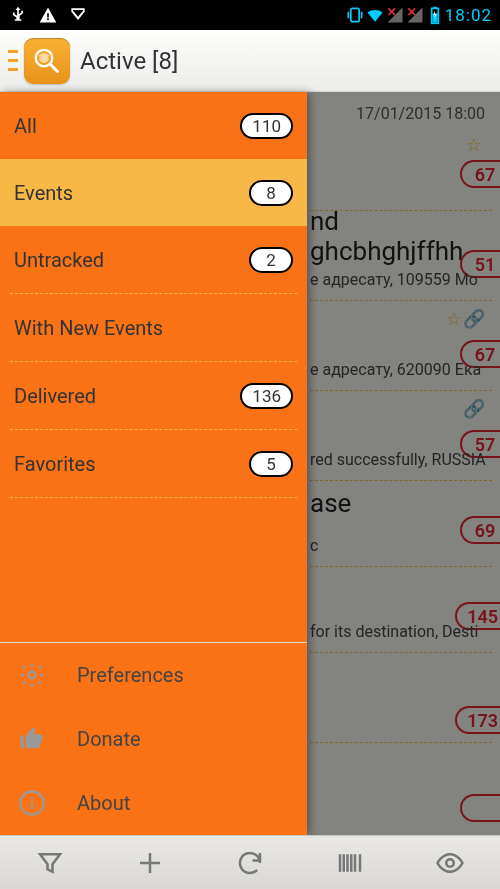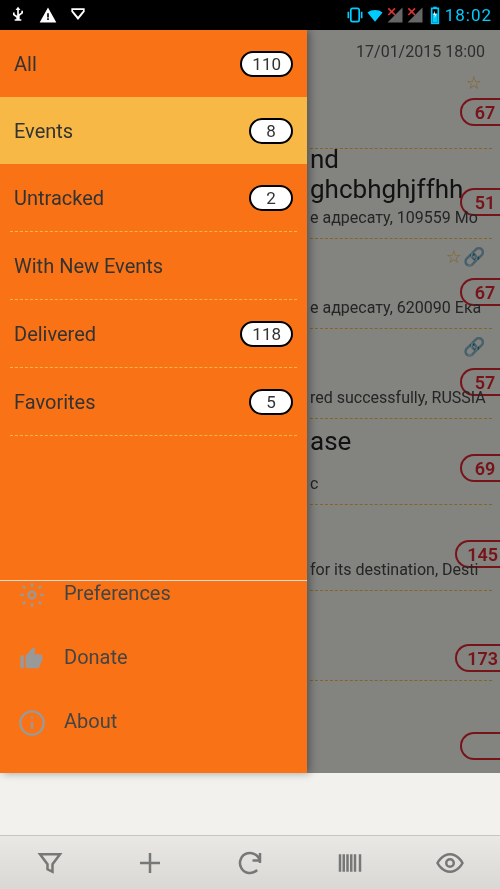--- a/index.html
+++ b/index.html
@@ -41,21 +41,21 @@
 
 
 .drawer{position:absolute;top:0;bottom:0;left:0;width:307px;background:#f97316;box-shadow:3px 0 8px rgba(0,0,0,.35);display:flex;flex-direction:column}
 .d-item{display:flex;align-items:center;justify-content:space-between;padding:0 14px;height:67px;font-size:20px;color:#333;border-bottom-width:0}
 .d-item .pill{min-width:44px;height:26px;border:2px solid #000;border-radius:14px;display:flex;align-items:center;justify-content:center;padding:0 10px;font-size:17px;font-weight:400;background:#fff}
 .d-item.active{background:#f7b846}
 .d-item.active .pill{border-color:#000}
 .d-sep{height:0;border-top:1px dashed #f2b744;margin:0 10px}
 .d-spacer{flex:1}
 .d-bottom{border-top:1px solid #e0ded8}
-.d-bottom .row{display:flex;align-items:flex-start;gap:18px;height:64px;padding:0 18px;font-size:20px;color:#444}
+.d-bottom .row{display:flex;align-items:center;gap:31px;height:64px;padding:0 18px;font-size:20px;color:#444}
 .d-bottom .ico{width:28px;height:28px;color:#999;display:flex;align-items:center;justify-content:center}
 .d-bottom .ico svg{width:100%;height:100%}
 
 
 .toolbar{position:absolute;left:0;right:0;bottom:0;height:54px;background:linear-gradient(#e9e8e5,#d9d8d4);border-top:1px solid #c7c5c0;display:flex}
 .toolbar .btn{flex:1;display:flex;align-items:center;justify-content:center;color:#777}
 .toolbar .btn svg{width:30px;height:30px}
 </style>
 </head>
 <body>
@@ -108,20 +108,35 @@
             <rect x="8" y="4" width="8" height="18" fill="none" stroke="#0cf" stroke-width="2"></rect>
             <rect x="10" y="2" width="4" height="2" fill="#0cf"></rect>
             <rect x="9" y="10" width="6" height="11" fill="#0cf"></rect>
             <path fill="#fff" d="M12 7l-2 5h2l-1 4 3-5h-2z"></path>
           </svg>
         </span>
       <span class="clock">18:02</span>
     </div>
   </div>
 
+  <div class="actionbar">
+    <div class="ham">
+        <span></span>
+        <span></span>
+        <span></span>
+      </div>
+    <div class="appicon">
+      <svg viewBox="0 0 48 48">
+          <circle cx="20" cy="20" r="11" fill="none" stroke="#fff" stroke-width="3"></circle>
+          <path d="M28 28l10 10" stroke="#fff" stroke-width="4" stroke-linecap="round"></path>
+          <path d="M14 16l6-3 6 3v8l-6 3-6-3z" fill="#fff" opacity=".6"></path>
+        </svg>
+    </div>
+    <div class="title">Active [8]</div>
+  </div>
 
   <div class="body">
 
     <div class="bg">
       <div class="bgdate">17/01/2015 18:00</div>
       <span class="star" style="top:42px;right:18px">☆</span>
       <div class="badge" style="top:68px">67</div>
       <div class="dash" style="top:118px"></div>
 
       <div class="bgrow" style="top:114px"><span class="big">nd ghcbhghjffhh</span></div>
@@ -171,21 +186,21 @@
         <span>Untracked</span>
         <span class="pill">2</span>
       </div>
       <div class="d-sep"></div>
       <div class="d-item">
         <span>With New Events</span>
       </div>
       <div class="d-sep"></div>
       <div class="d-item">
         <span>Delivered</span>
-        <span class="pill">118</span>
+        <span class="pill">136</span>
       </div>
       <div class="d-sep"></div>
       <div class="d-item">
         <span>Favorites</span>
         <span class="pill">5</span>
       </div>
       <div class="d-sep"></div>
 
       <div class="d-spacer"></div>
 

